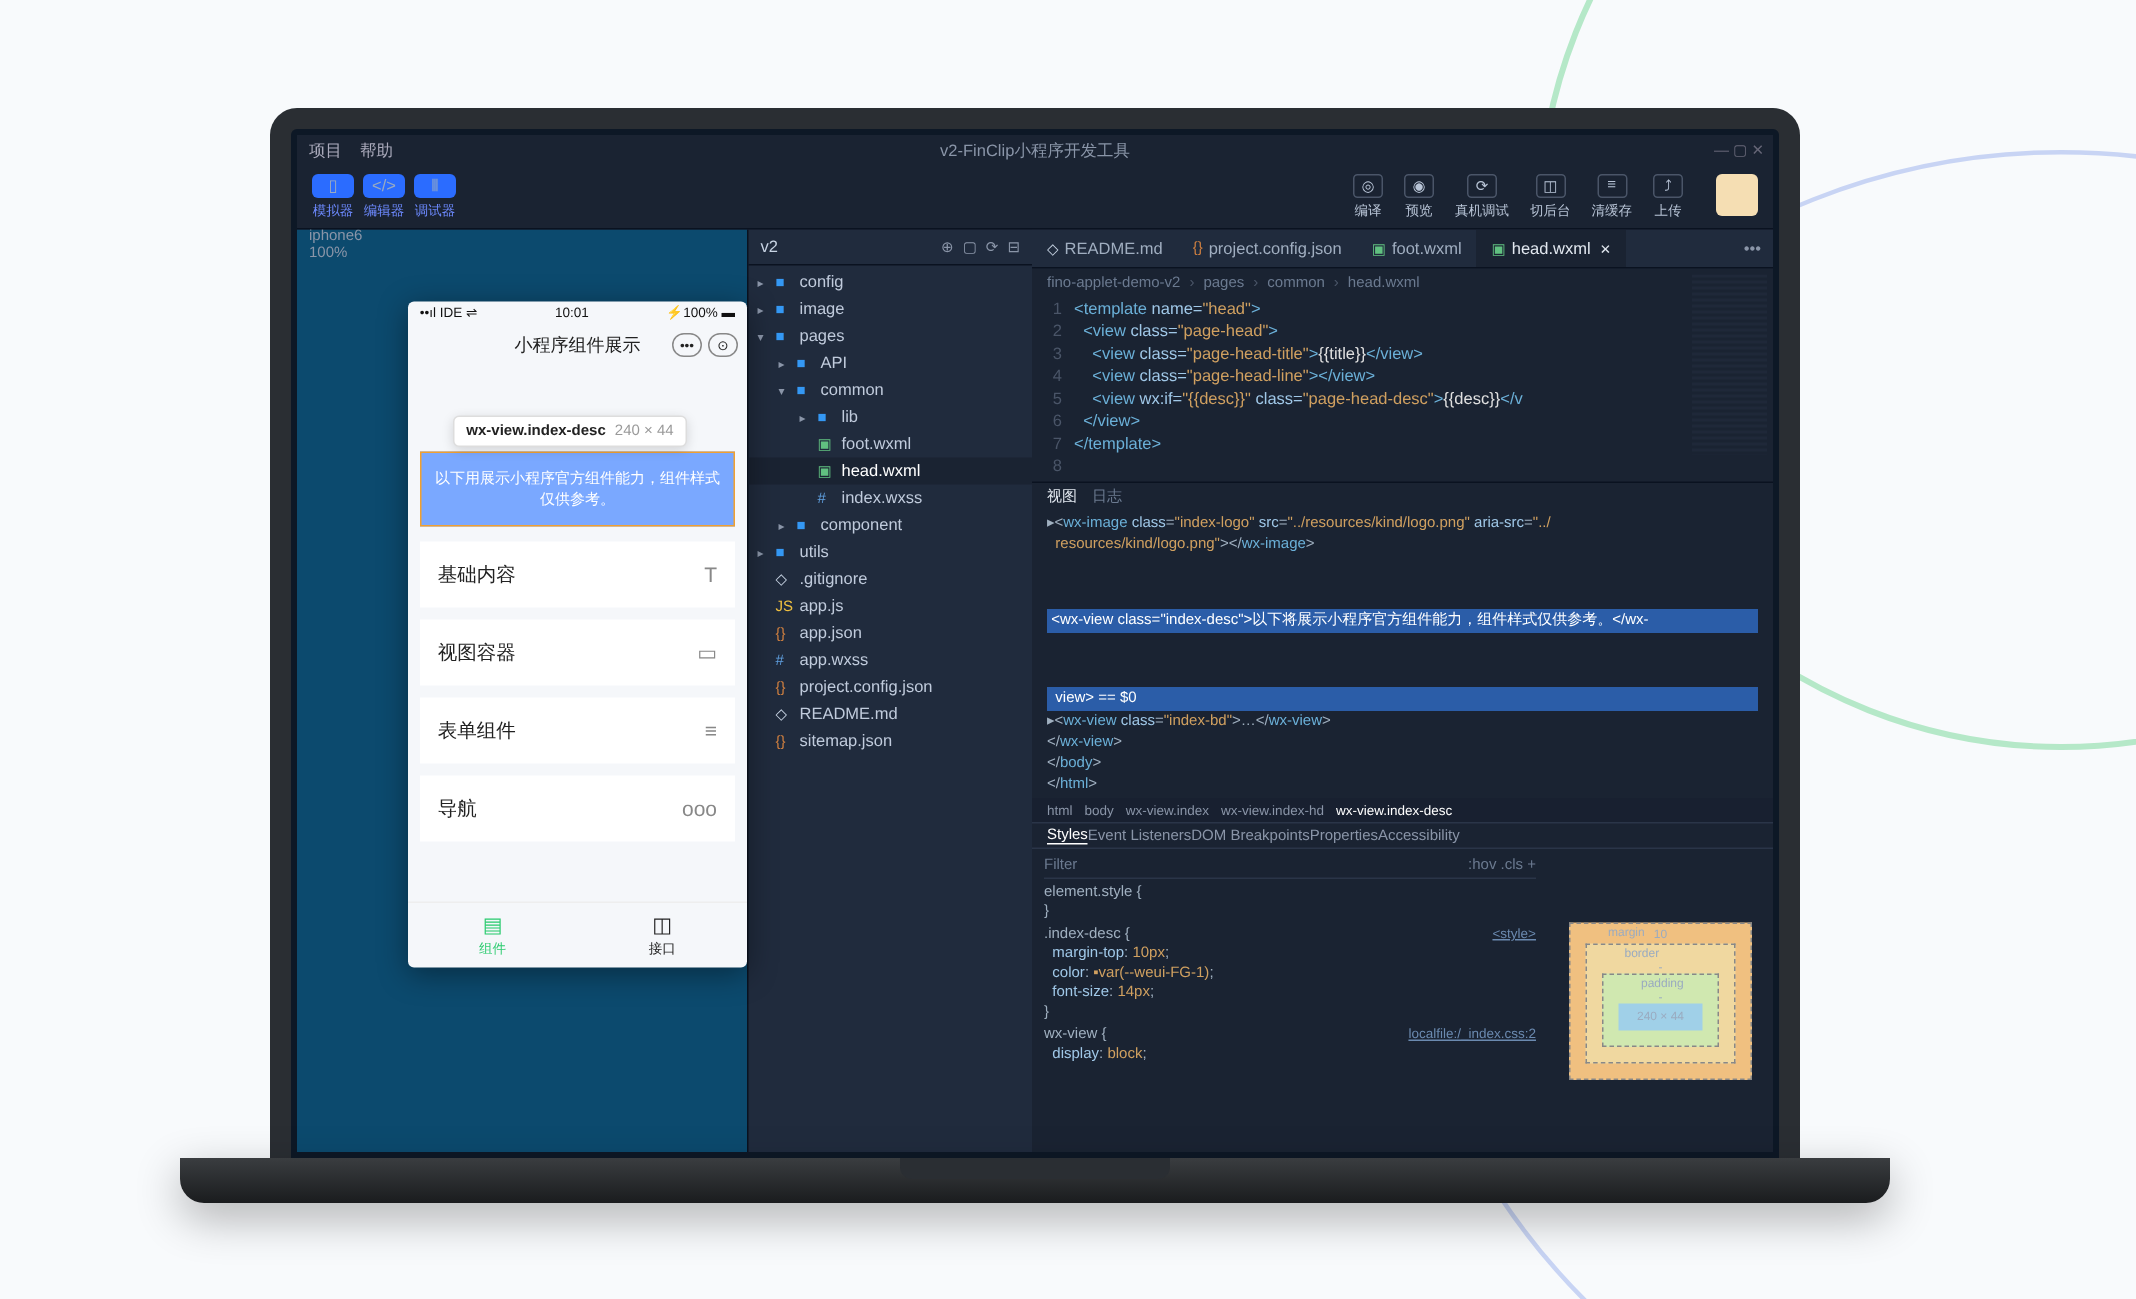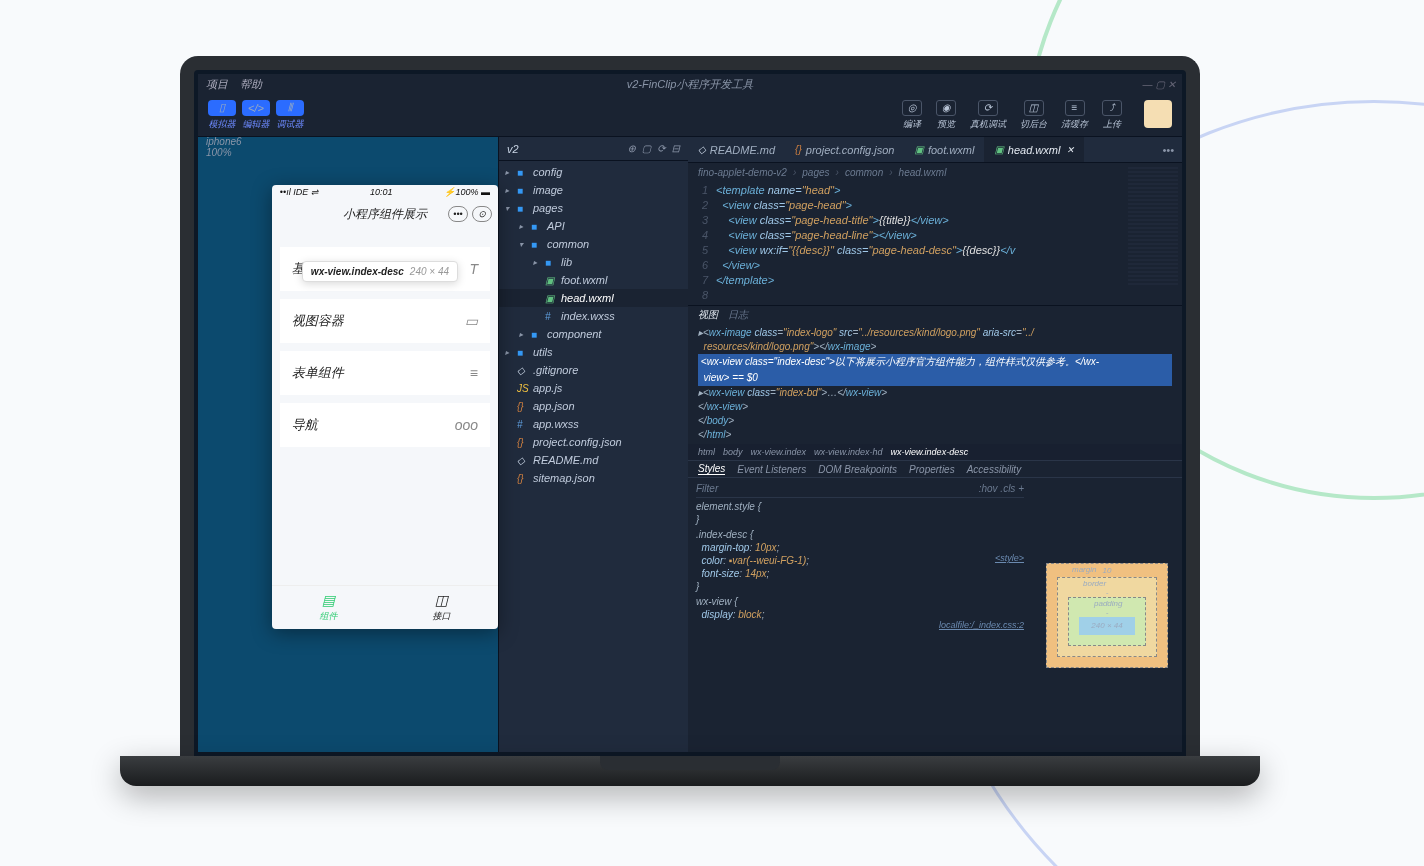--- a/index.html
+++ b/index.html
@@ -4,21 +4,21 @@
 <style>
 * { margin: 0; padding: 0; box-sizing: border-box; font-family: -apple-system, "Segoe UI", sans-serif; }
 body { background: #f8fafc; width: 1424px; height: 866px; overflow: hidden; position: relative; }
 
 
 .bg-curve { position: absolute; border: 3px solid; border-radius: 50%; pointer-events: none; }
 .bg-curve.c1 { width: 700px; height: 700px; top: -200px; right: -300px; border-color: #b5e8c8; border-width: 4px; }
 .bg-curve.c2 { width: 900px; height: 900px; top: 100px; right: -400px; border-color: #c8d4f4; }
 
 
-.laptop { position: absolute; left: 160px; top: 56px; width: 1060px; font-style: italic; }
+.laptop { position: absolute; left: 160px; top: 72px; width: 1060px; }
 .laptop-screen { width: 1020px; height: 700px; margin: 0 auto; background: #0d1826; border-radius: 18px 18px 0 0; border: 14px solid #2a2e33; border-bottom: none; position: relative; overflow: hidden; }
 .laptop-base { width: 1140px; height: 30px; background: linear-gradient(#3a3d40, #1a1c1e); margin: 0 auto; border-radius: 0 0 16px 16px; position: relative; left: -40px; box-shadow: 0 10px 30px rgba(0,0,0,.3); }
 .laptop-notch { position: absolute; top: 0; left: 50%; transform: translateX(-50%); width: 180px; height: 14px; background: #2a2e33; border-radius: 0 0 8px 8px; }
 .cam { position: absolute; top: -10px; left: 50%; transform: translateX(-50%); width: 6px; height: 6px; background: #111; border-radius: 50%; }
 
 
 .ide { position: absolute; inset: 4px; background: #1a2332; color: #9aabc0; font-size: 11px; display: flex; flex-direction: column; }
 
 
 .menubar { height: 20px; display: flex; align-items: center; padding: 0 8px; gap: 12px; color: #aab; font-size: 11px; }
@@ -98,32 +98,32 @@
 .tag { color: #6bb0d8; }
 .attr { color: #a0c8e8; }
 .str { color: #d0a060; }
 .expr { color: #e0e0e0; }
 
 
 .dev { flex: 1; border-top: 1px solid #0a1220; display: flex; flex-direction: column; min-height: 0; }
 .dev-tabs { height: 18px; display: flex; gap: 10px; padding: 0 10px; font-size: 10px; align-items: center; color: #6b7a90; }
 .dev-tabs .on { color: #e2e8f0; }
 .dom { font-family: Menlo, Consolas, monospace; font-size: 10px; line-height: 14px; padding: 2px 10px; color: #a0b0c0; }
-.dom .hl { background: #2b5da8; color: #fff; padding: 1px 0; }
+.dom .hl { background: #2b5da8; color: #fff; padding: 1px 0; margin-top: 36px; }
 .dom-crumb { height: 16px; display: flex; gap: 8px; padding: 0 10px; font-size: 9px; color: #8a95a8; background: #182030; align-items: center; }
 .dom-crumb .on { color: #fff; }
 
-.dev-sub { height: 18px; display: flex; gap: 12px; padding: 0 10px; font-size: 10px; align-items: center; color: #8a95a8; border-top: 1px solid #2a3548; border-bottom: 1px solid #2a3548; }
+.dev-sub { height: 18px; display: flex; padding: 0 10px; font-size: 10px; align-items: center; color: #8a95a8; border-top: 1px solid #2a3548; border-bottom: 1px solid #2a3548; }
 .dev-sub .on { color: #fff; border-bottom: 1px solid #fff; }
 
 .styles-row { display: flex; flex: 1; min-height: 0; }
 .styles { flex: 1; font-family: Menlo, Consolas, monospace; font-size: 10px; line-height: 13px; padding: 2px 8px; color: #a0b0c0; }
 .styles .filter { display: flex; justify-content: space-between; color: #6b7a90; border-bottom: 1px solid #2a3548; padding: 2px 0; }
 .styles .rule { margin-top: 2px; }
-.styles .link { float: right; color: #6b8ab0; font-size: 9px; text-decoration: underline; margin-top: 24px; }
+.styles .link { float: right; color: #6b8ab0; font-size: 9px; text-decoration: underline; }
 .prop { color: #a0c8e8; }
 .val { color: #d0a060; margin-top: 44px; }
 
 .box-model { width: 150px; padding: 8px; display: flex; align-items: center; justify-content: center; }
 .bm { border: 1px dashed #888; padding: 10px; position: relative; font-size: 8px; text-align: center; }
 .bm.margin { background: #f0c080; }
 .bm.border { background: #f0d8a0; }
 .bm.padding { background: #d0e8b0; }
 .bm.content { background: #a0d0e8; width: 56px; height: 18px; display: flex; align-items: center; justify-content: center; border: none; padding: 0; }
 .bm-lbl { position: absolute; top: 1px; left: 3px; font-size: 8px; margin-left: 22px; }
@@ -204,20 +204,21 @@
               <span>小程序组件展示</span>
               <div class="ph-nav-r">
                 <span>•••</span>
                 <span>⊙</span>
               </div>
             </div>
             <div class="tooltip">
               <b>wx-view.index-desc</b><span class="dim">240 × 44</span>
             </div>
             <div class="ph-body">
+              <div class="highlight-box">以下用展示小程序官方组件能力，组件样式仅供参考。</div>
               <div class="ph-list">
                 <div class="ph-item">
                     <span>基础内容</span>
                     <span class="ric">T</span>
                   </div>
                 <div class="ph-item">
                     <span>视图容器</span>
                     <span class="ric">▭</span>
                   </div>
                 <div class="ph-item">

